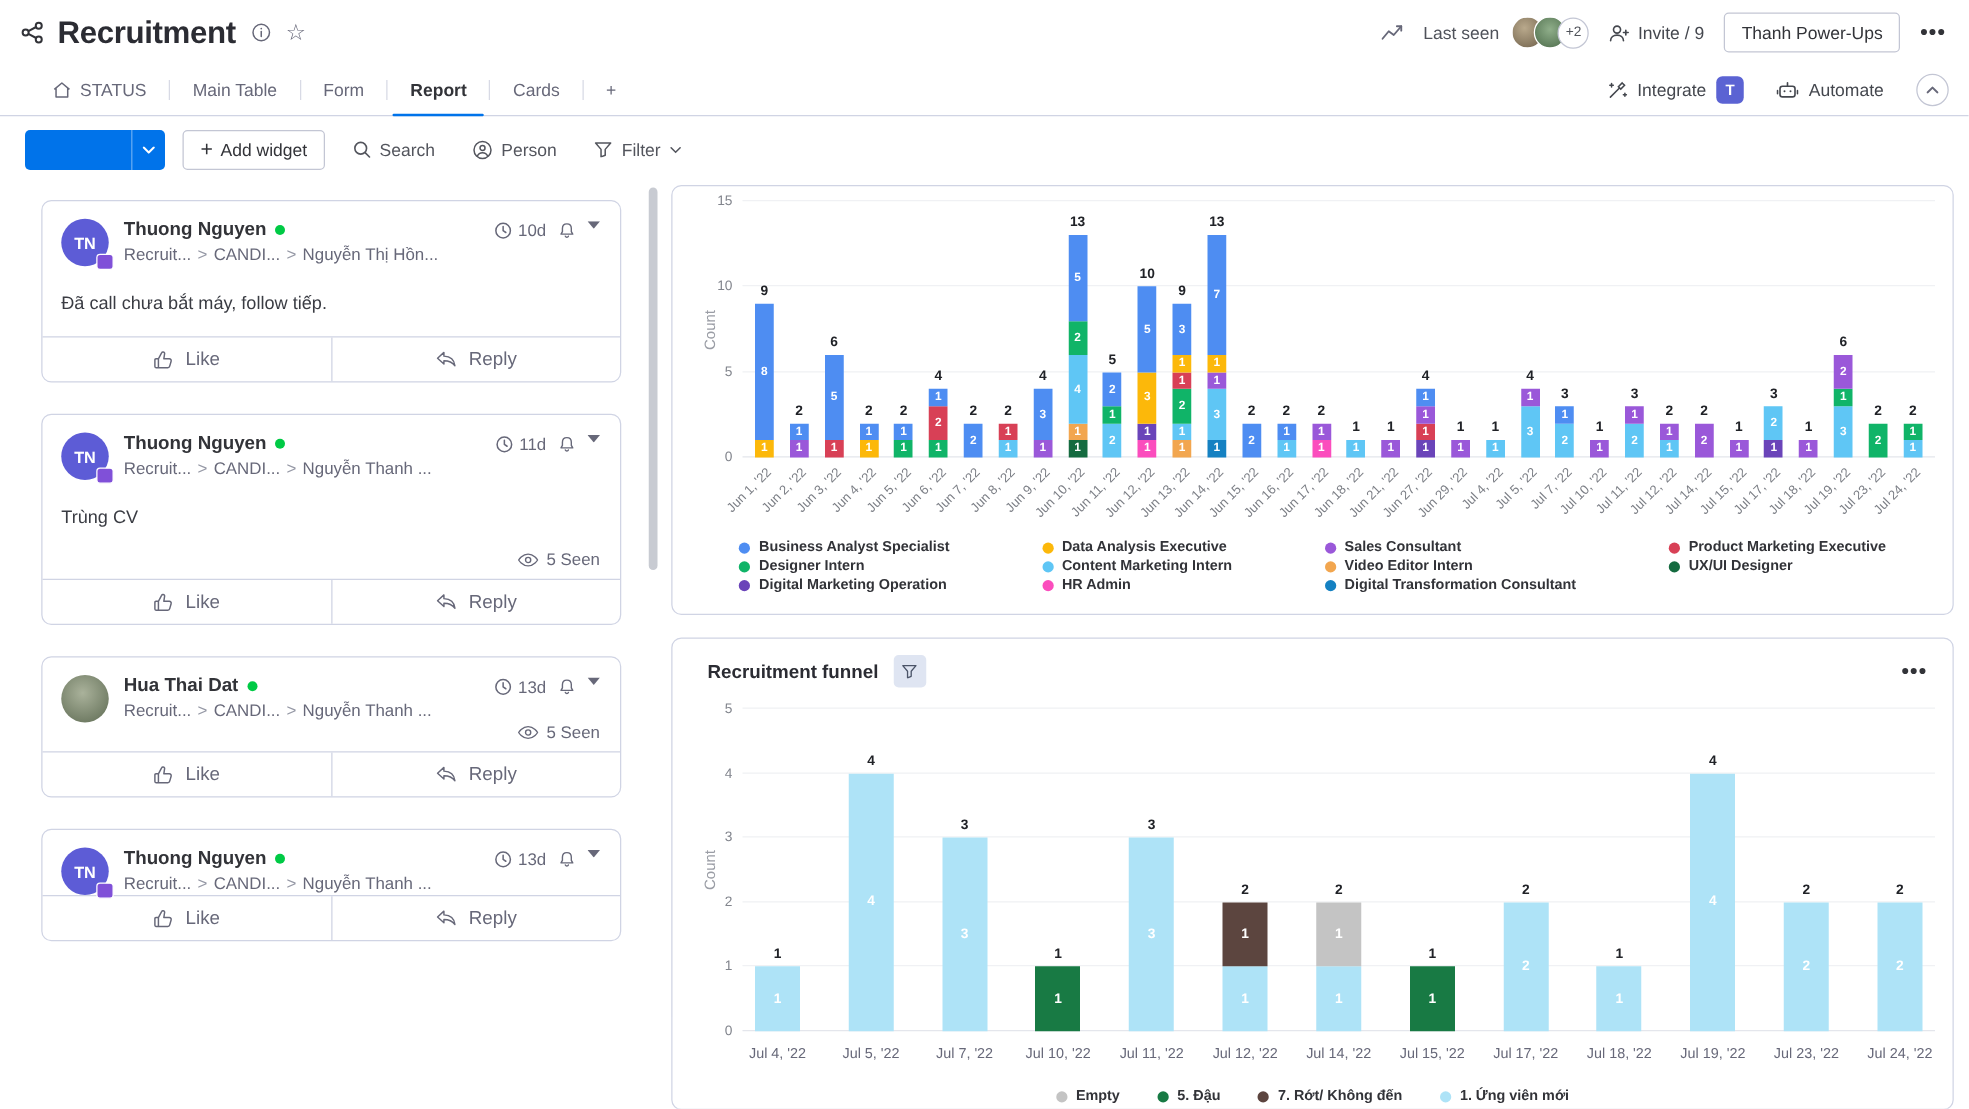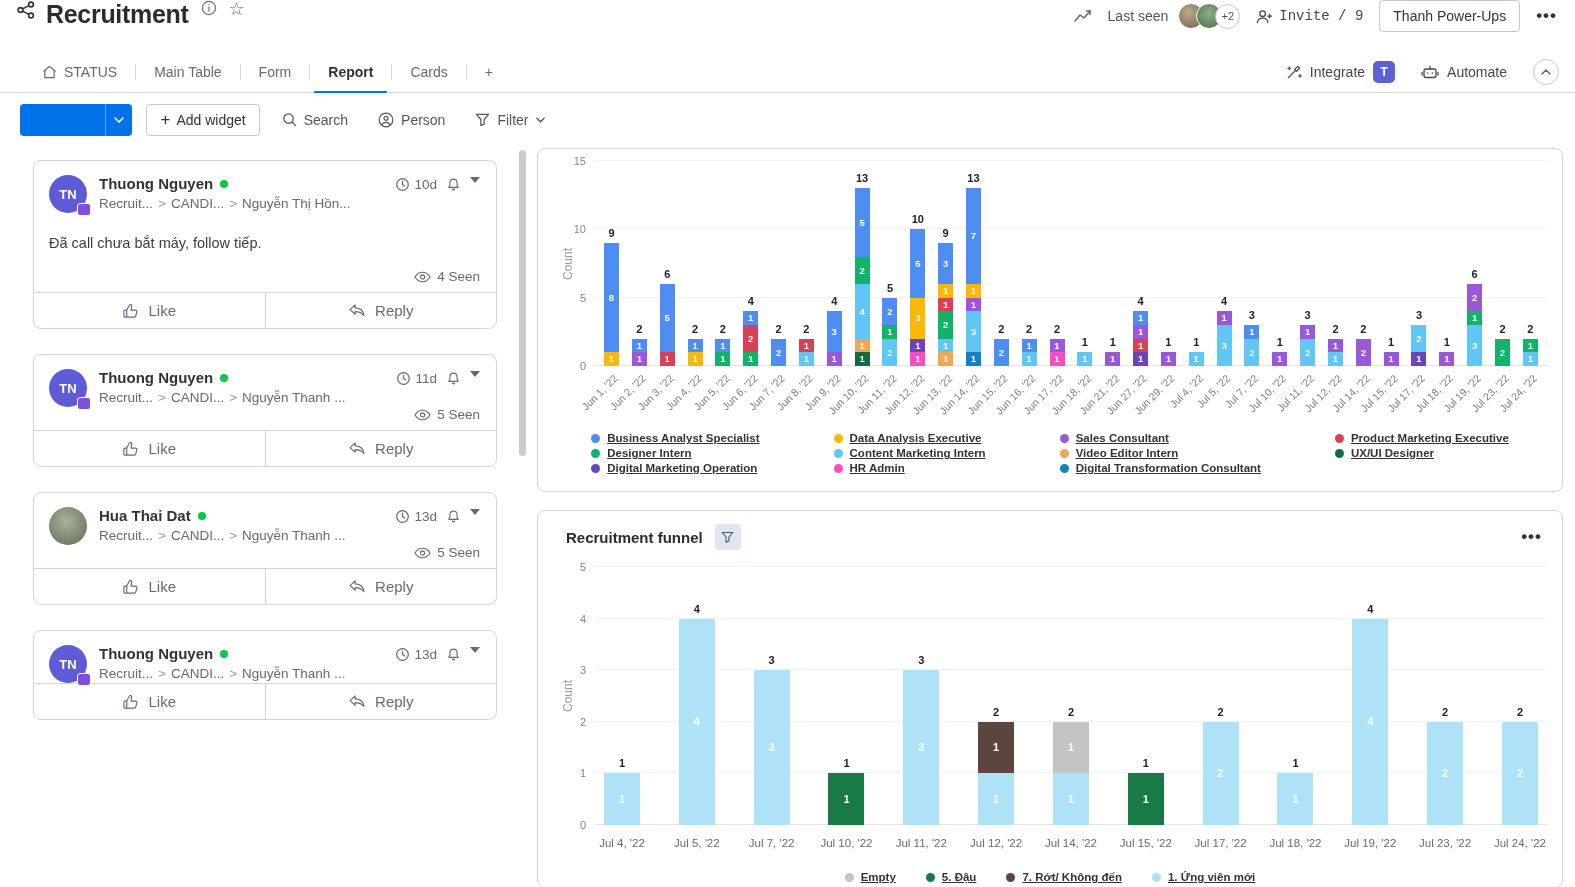--- a/index.html
+++ b/index.html
@@ -1,33 +1,33 @@
 <!DOCTYPE html>
 <html><head>
 <meta charset="utf-8">
 <style>
   * { box-sizing: border-box; margin: 0; padding: 0; }
   html,body { width:1575px; height:887px; overflow:hidden; background:#fff;
     font-family:"Liberation Sans", sans-serif; color:#323338; }
   .page { position:relative; width:1575px; height:887px; background:#fff; }
 
   
-  .hdr { display:flex; align-items:flex-start; height:52px; padding:0 18px 0 16px; }
+  .hdr { display:flex; align-items:center; height:52px; padding:0 18px 0 16px; }
   .hdr .board-ic { width:20px; height:20px; color:#323338; margin-right:10px; }
   .hdr h1 { font-size:25px; font-weight:700; color:#2b2c33; letter-spacing:-0.3px; }
   .hdr .hico { color:#676879; margin-left:12px; font-size:15px; line-height:1; cursor:pointer; }
   .hdr .right { margin-left:auto; display:flex; align-items:center; gap:16px; }
   .hdr .lastseen { display:flex; align-items:center; gap:10px; font-size:14px; color:#4f525a; }
   .avstack { display:flex; align-items:center; }
   .av { width:26px; height:26px; border-radius:50%; border:1.5px solid #fff; }
   .av.a1 { background:radial-gradient(circle at 40% 35%, #b9a98c, #6e5f49); }
   .av.a2 { background:radial-gradient(circle at 50% 40%, #8fae8a, #4c6b4a); margin-left:-8px; }
   .av-more { width:25px; height:25px; margin-left:-7px; border-radius:50%; background:#fff;
     border:1px solid #c3c6d4; font-size:11px; color:#50535a; display:flex; align-items:center; justify-content:center; }
-  .invite { display:flex; align-items:center; gap:6px; font-size:14px; color:#44474e; cursor:pointer;font-family:Liberation Mono, monospace; }
+  .invite { display:flex; align-items:center; gap:6px; font-size:14px; color:#44474e; cursor:pointer; }
   .btn-outline { border:1px solid #c3c6d4; border-radius:4px; background:#fff; font-size:14px;
     color:#323338; padding:7px 13px; cursor:pointer; font-family:inherit; }
   .dots { font-size:17px; font-weight:700; color:#323338; letter-spacing:1px; cursor:pointer; }
 
   
   .tabbar { display:flex; align-items:center; height:41px; padding:0 16px 0 24px;
     border-bottom:1px solid #d0d4e4; }
   .tabs { display:flex; align-items:center; height:100%; }
   .tab { position:relative; display:flex; align-items:center; gap:7px; height:100%;
     padding:0 18px; font-size:14px; color:#676879; cursor:pointer; white-space:nowrap; }
@@ -118,21 +118,21 @@
   .bar-total { position:absolute; left:50%; transform:translateX(-50%); font-size:11px;
     font-weight:700; color:#202227; }
   .xlabel.rot { position:absolute; top:calc(100% + 6px); right:50%; transform:rotate(-45deg);
     transform-origin:100% 0; font-size:10.5px; color:#7b7e85; white-space:nowrap; }
   .xlabel.flat { position:absolute; top:calc(100% + 12px); left:50%; transform:translateX(-50%);
     font-size:11.5px; color:#676879; white-space:nowrap; }
 
   .legend-grid { display:grid; grid-auto-flow:column; grid-template-rows:repeat(3,auto);
     justify-content:center; column-gap:74px; row-gap:3px; margin-top:66px; }
   .legend-row { display:flex; justify-content:center; gap:30px; margin-top:46px; }
-  .legend-item { display:flex; align-items:center; gap:7px; font-size:11.5px; font-weight:700; color:#323338; cursor:pointer;text-decoration:underline; }
+  .legend-item { display:flex; align-items:center; gap:7px; font-size:11.5px; font-weight:700; color:#323338; cursor:pointer; }
   .legend-dot { width:9px; height:9px; border-radius:50%; flex:0 0 9px; }
 
   svg { display:block; }
 </style>
 </head>
 <body>
 
 <div class="page">
 
   <header class="hdr">
@@ -322,29 +322,20 @@
                 </svg>
               </span>
               <span class="mi">
                 <svg viewBox="0 0 10 6" width="10" height="6" fill="currentColor">
                   <path d="M0 0h10L5 6z"></path>
                 </svg>
               </span>
             </div>
           </div>
           <div class="card-body">Đã call chưa bắt máy, follow tiếp.</div>
-          <div class="card-seen">
-            <span class="svgwrap">
-              <svg viewBox="0 0 18 12" width="17" height="12" fill="none" stroke="currentColor" stroke-width="1.2">
-                <path d="M1 6s3-5 8-5 8 5 8 5-3 5-8 5-8-5-8-5z"></path>
-                <circle cx="9" cy="6" r="2.2"></circle>
-              </svg>
-            </span>
-            <span>4 Seen</span>
-          </div>
           <div class="card-foot">
             <button class="foot-btn">
               <span class="svgwrap">
                 <svg viewBox="0 0 18 17" width="17" height="16" fill="none" stroke="currentColor" stroke-width="1.25" stroke-linejoin="round">
                   <path d="M5 7.5V15H2.9a.9.9 0 0 1-.9-.9V8.4a.9.9 0 0 1 .9-.9H5zm0 0l2.7-5.1c.3-.6 1-.9 1.6-.7.8.2 1.2 1.1.9 1.9L9.6 7.5h4.7c1 0 1.8 1 1.5 2l-1.2 4.2A1.7 1.7 0 0 1 13 15H5"></path>
                 </svg>
               </span>
               <span>Like</span>
             </button>
             <button class="foot-btn">
@@ -383,20 +374,21 @@
                   <path d="M6.7 12.8a1.4 1.4 0 0 0 2.6 0" stroke-linecap="round"></path>
                 </svg>
               </span>
               <span class="mi">
                 <svg viewBox="0 0 10 6" width="10" height="6" fill="currentColor">
                   <path d="M0 0h10L5 6z"></path>
                 </svg>
               </span>
             </div>
           </div>
+          <div class="card-body">Trùng CV</div>
           <div class="card-seen">
             <span class="svgwrap">
               <svg viewBox="0 0 18 12" width="17" height="12" fill="none" stroke="currentColor" stroke-width="1.2">
                 <path d="M1 6s3-5 8-5 8 5 8 5-3 5-8 5-8-5-8-5z"></path>
                 <circle cx="9" cy="6" r="2.2"></circle>
               </svg>
             </span>
             <span>5 Seen</span>
           </div>
           <div class="card-foot">

